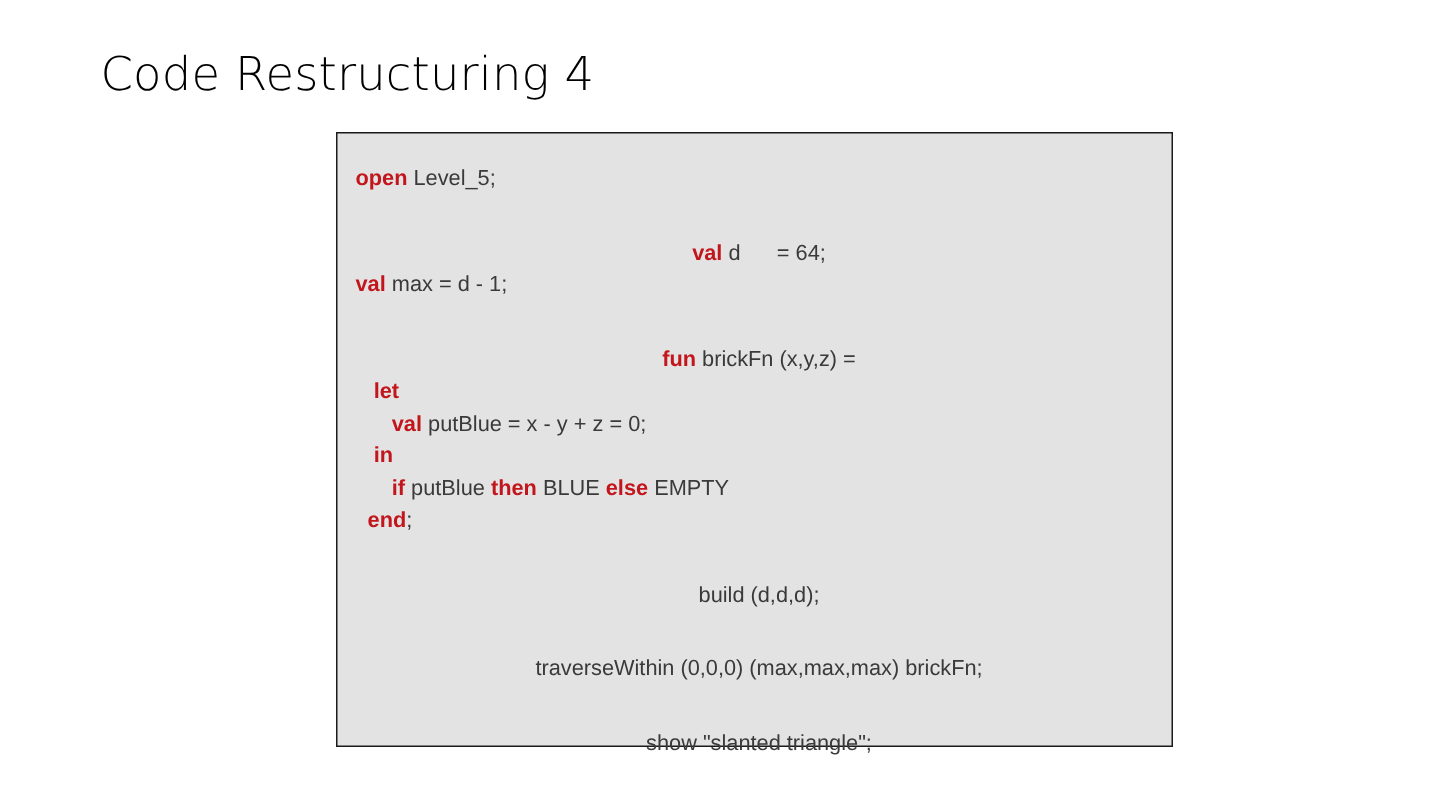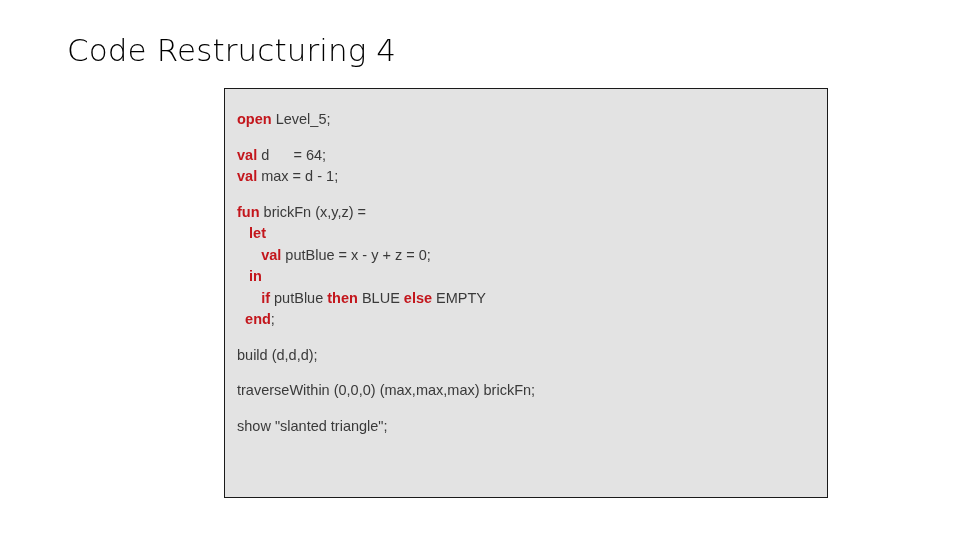--- a/index.html
+++ b/index.html
@@ -28,21 +28,21 @@
     color: #000000;
     white-space: nowrap;
     line-height: 44px;
   }
 
   
   #code-panel {
     position: absolute;
     left: 224px;
     top: 88px;
-    width: 604px;
+    width: 558px;
     height: 410px;
     box-sizing: border-box;
     background: #e3e3e3;
     border: 1.5px solid #1a1a1a;
   }
 
   #code-listing {
     position: absolute;
     left: 12px;
     top: 20px;
@@ -52,21 +52,22 @@
     line-height: 21.5px;
     color: #3a3a3a;
     white-space: pre;
   }
 
   .code-line {
     white-space: pre;
     min-height: 21.5px;
   }
   .code-line.gap-lg {
-    margin-top: 14px;
+    margin-top: 28px;
+    text-align: center;
   }
 
   .kw {
     color: #c3161c;
     font-weight: bold;
   }
   .tx {
     color: #3a3a3a;
     font-weight: normal;
   }

